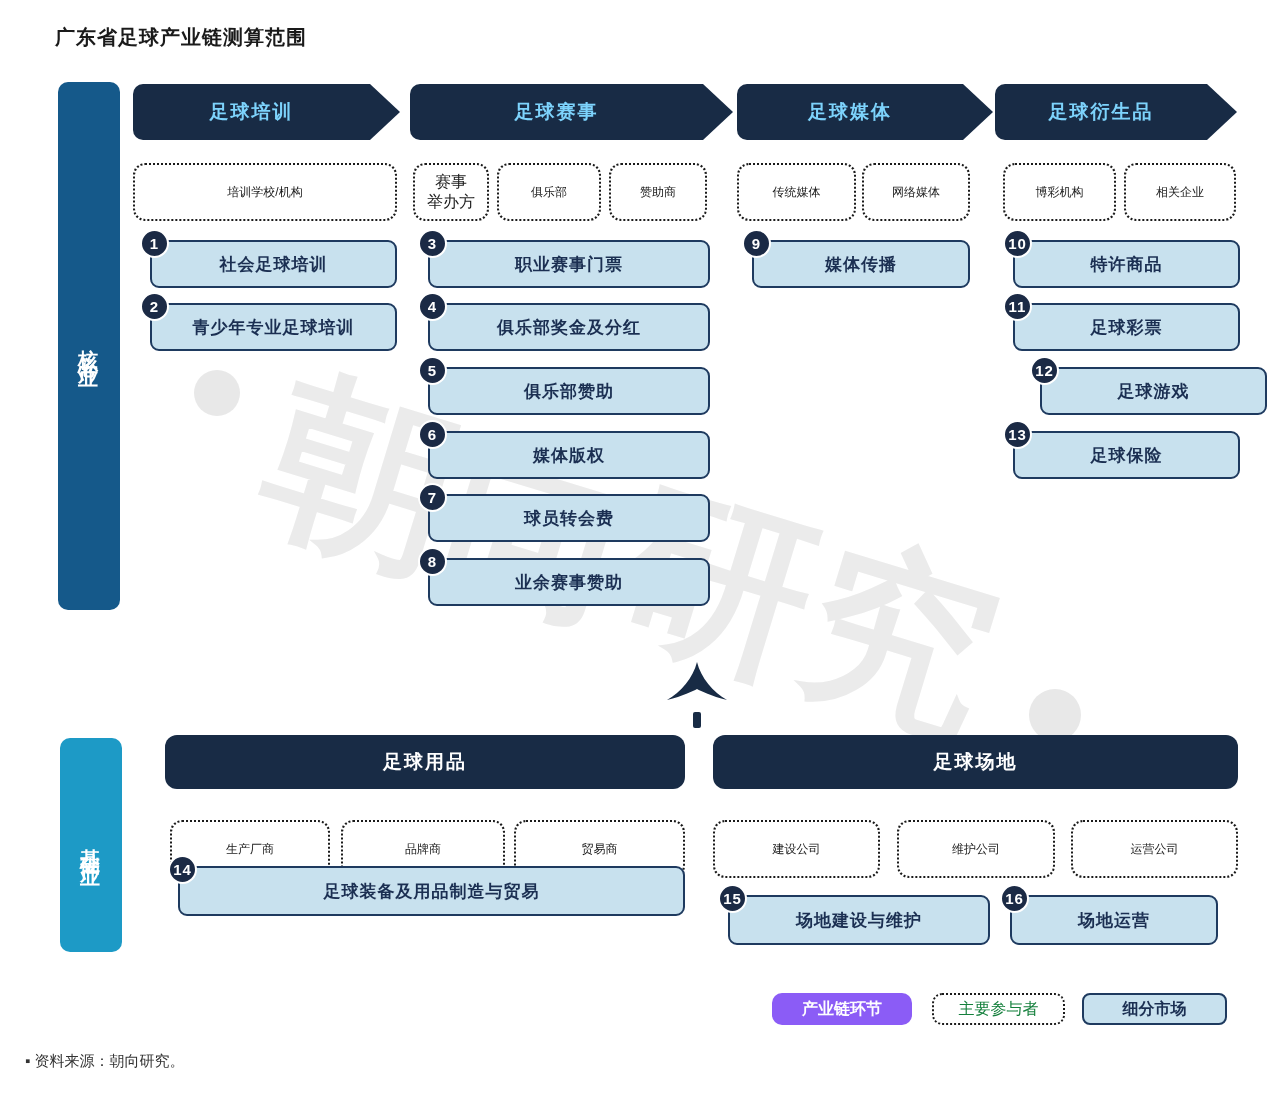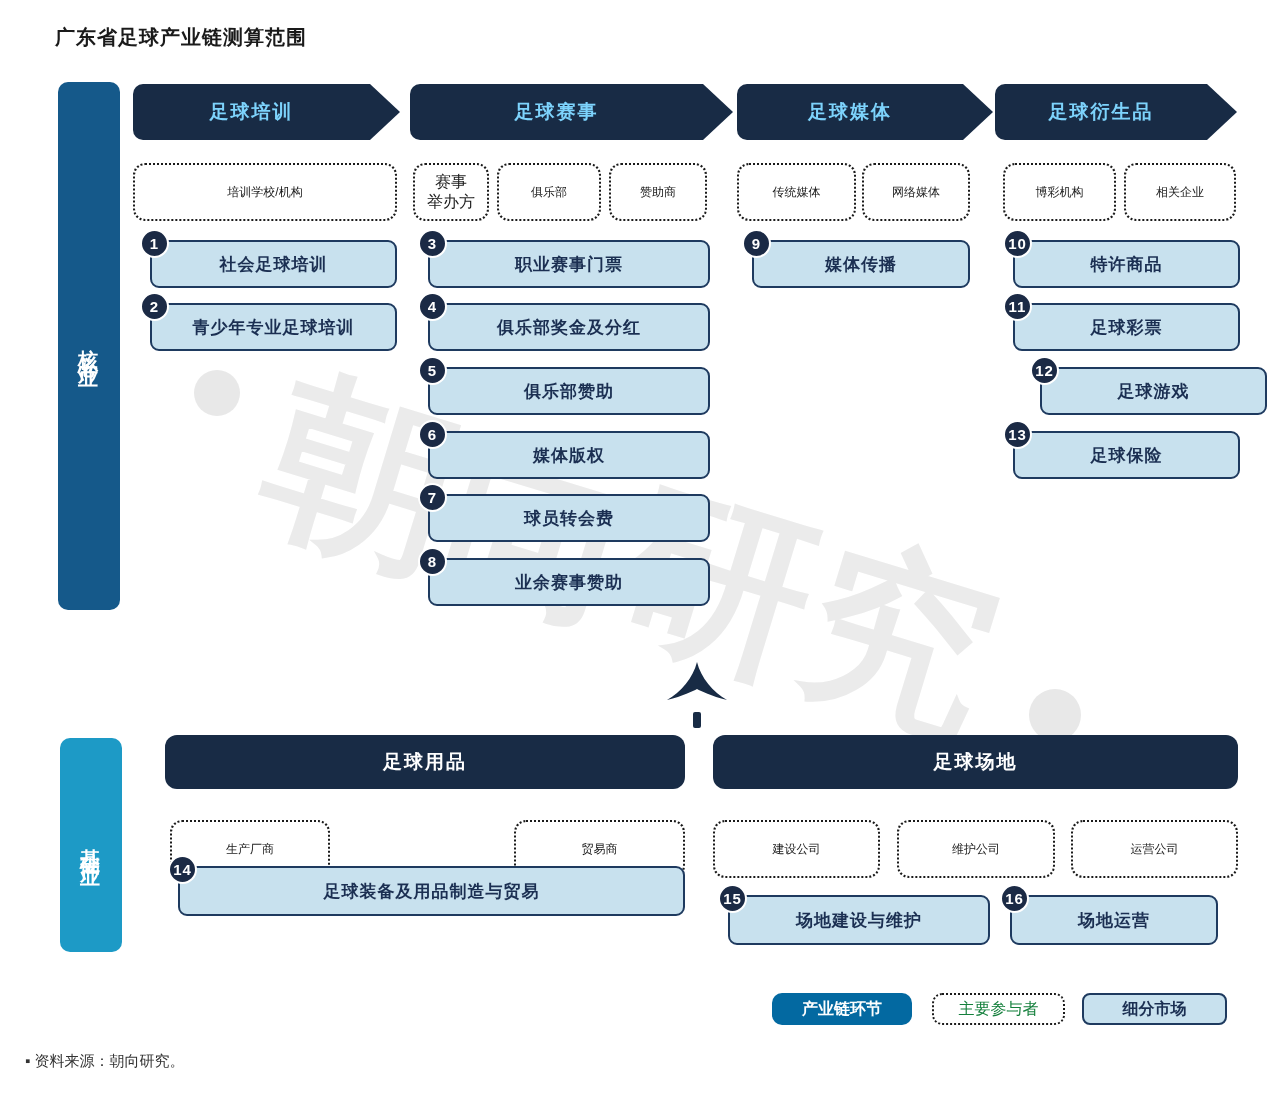--- a/index.html
+++ b/index.html
@@ -59,21 +59,21 @@
   }
   .badge {
     position:absolute; left:-12px; top:-13px; width:29px; height:29px;
     background:#1b2a45; border:2px solid #ffffff; border-radius:50%;
     color:#fff; font-weight:bold; font-size:15px;
     display:flex; align-items:center; justify-content:center; z-index:3;
   }
 
   
   .legend-chain {
-    z-index:2; background:#0369a1; border-radius:10px; color:#fff; font-weight:bold;
+    z-index:2; background:#8b5cf6; border-radius:10px; color:#fff; font-weight:bold;
     font-size:16px; display:flex; align-items:center; justify-content:center;
   }
   .legend-participant {
     z-index:2; background:#fff; border:2px dotted #1a1a1a; border-radius:10px;
     color:#15803d; font-size:16px; display:flex; align-items:center; justify-content:center;
   }
   .legend-market {
     z-index:2; background:#c8e1ee; border:2px solid #1e3a5f; border-radius:8px;
     color:#1b2f52; font-weight:bold; font-size:16px;
     display:flex; align-items:center; justify-content:center;
@@ -170,20 +170,21 @@
     <path d="M38 0 C34 16 22 30 8 38 C24 34 34 29 38 27 C42 29 52 34 68 38 C54 30 42 16 38 0 Z" fill="#182b45"></path>
     <rect x="34" y="50" width="8" height="16" rx="2" fill="#182b45"></rect>
   </svg>
 
   <div class="abs vbar base" style="left:60px; top:738px; width:62px; height:214px;">基础产业</div>
 
   <div class="abs hdr" style="left:165px; top:735px; width:520px; height:54px;">足球用品</div>
   <div class="abs hdr" style="left:713px; top:735px; width:525px; height:54px;">足球场地</div>
 
   <div class="abs participant" style="left:170px; top:820px; width:160px; height:58px;">生产厂商</div>
+  <div class="abs participant" style="left:341px; top:820px; width:164px; height:58px;">品牌商</div>
   <div class="abs participant" style="left:514px; top:820px; width:171px; height:58px;">贸易商</div>
   <div class="abs participant" style="left:713px; top:820px; width:167px; height:58px;">建设公司</div>
   <div class="abs participant" style="left:897px; top:820px; width:158px; height:58px;">维护公司</div>
   <div class="abs participant" style="left:1071px; top:820px; width:167px; height:58px;">运营公司</div>
 
   <div class="abs market" style="left:178px; top:866px; width:507px; height:50px;">
     <span class="badge">14</span>
     <span>足球装备及用品制造与贸易</span>
   </div>
   <div class="abs market" style="left:728px; top:895px; width:262px; height:50px;">

